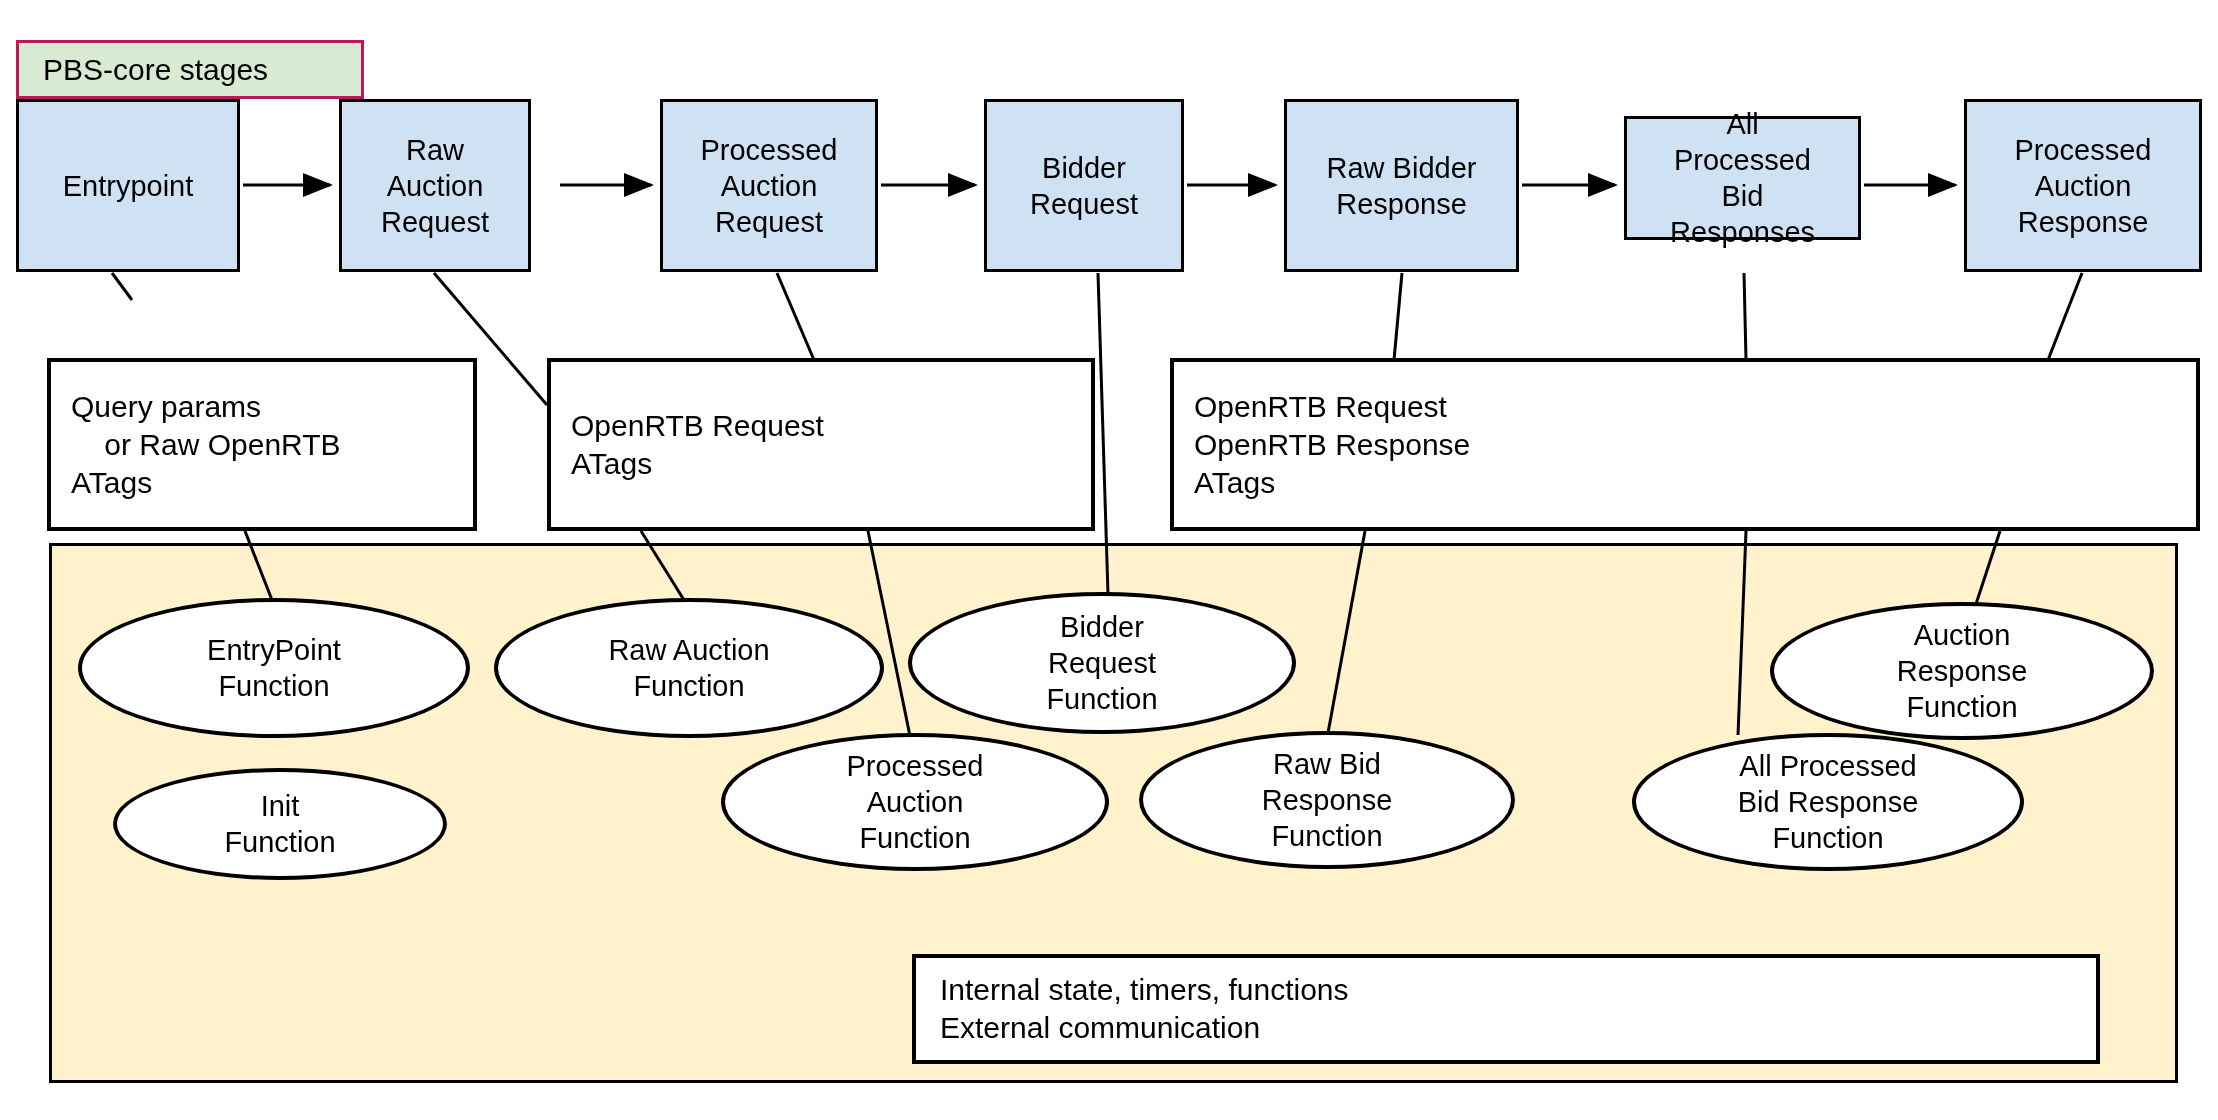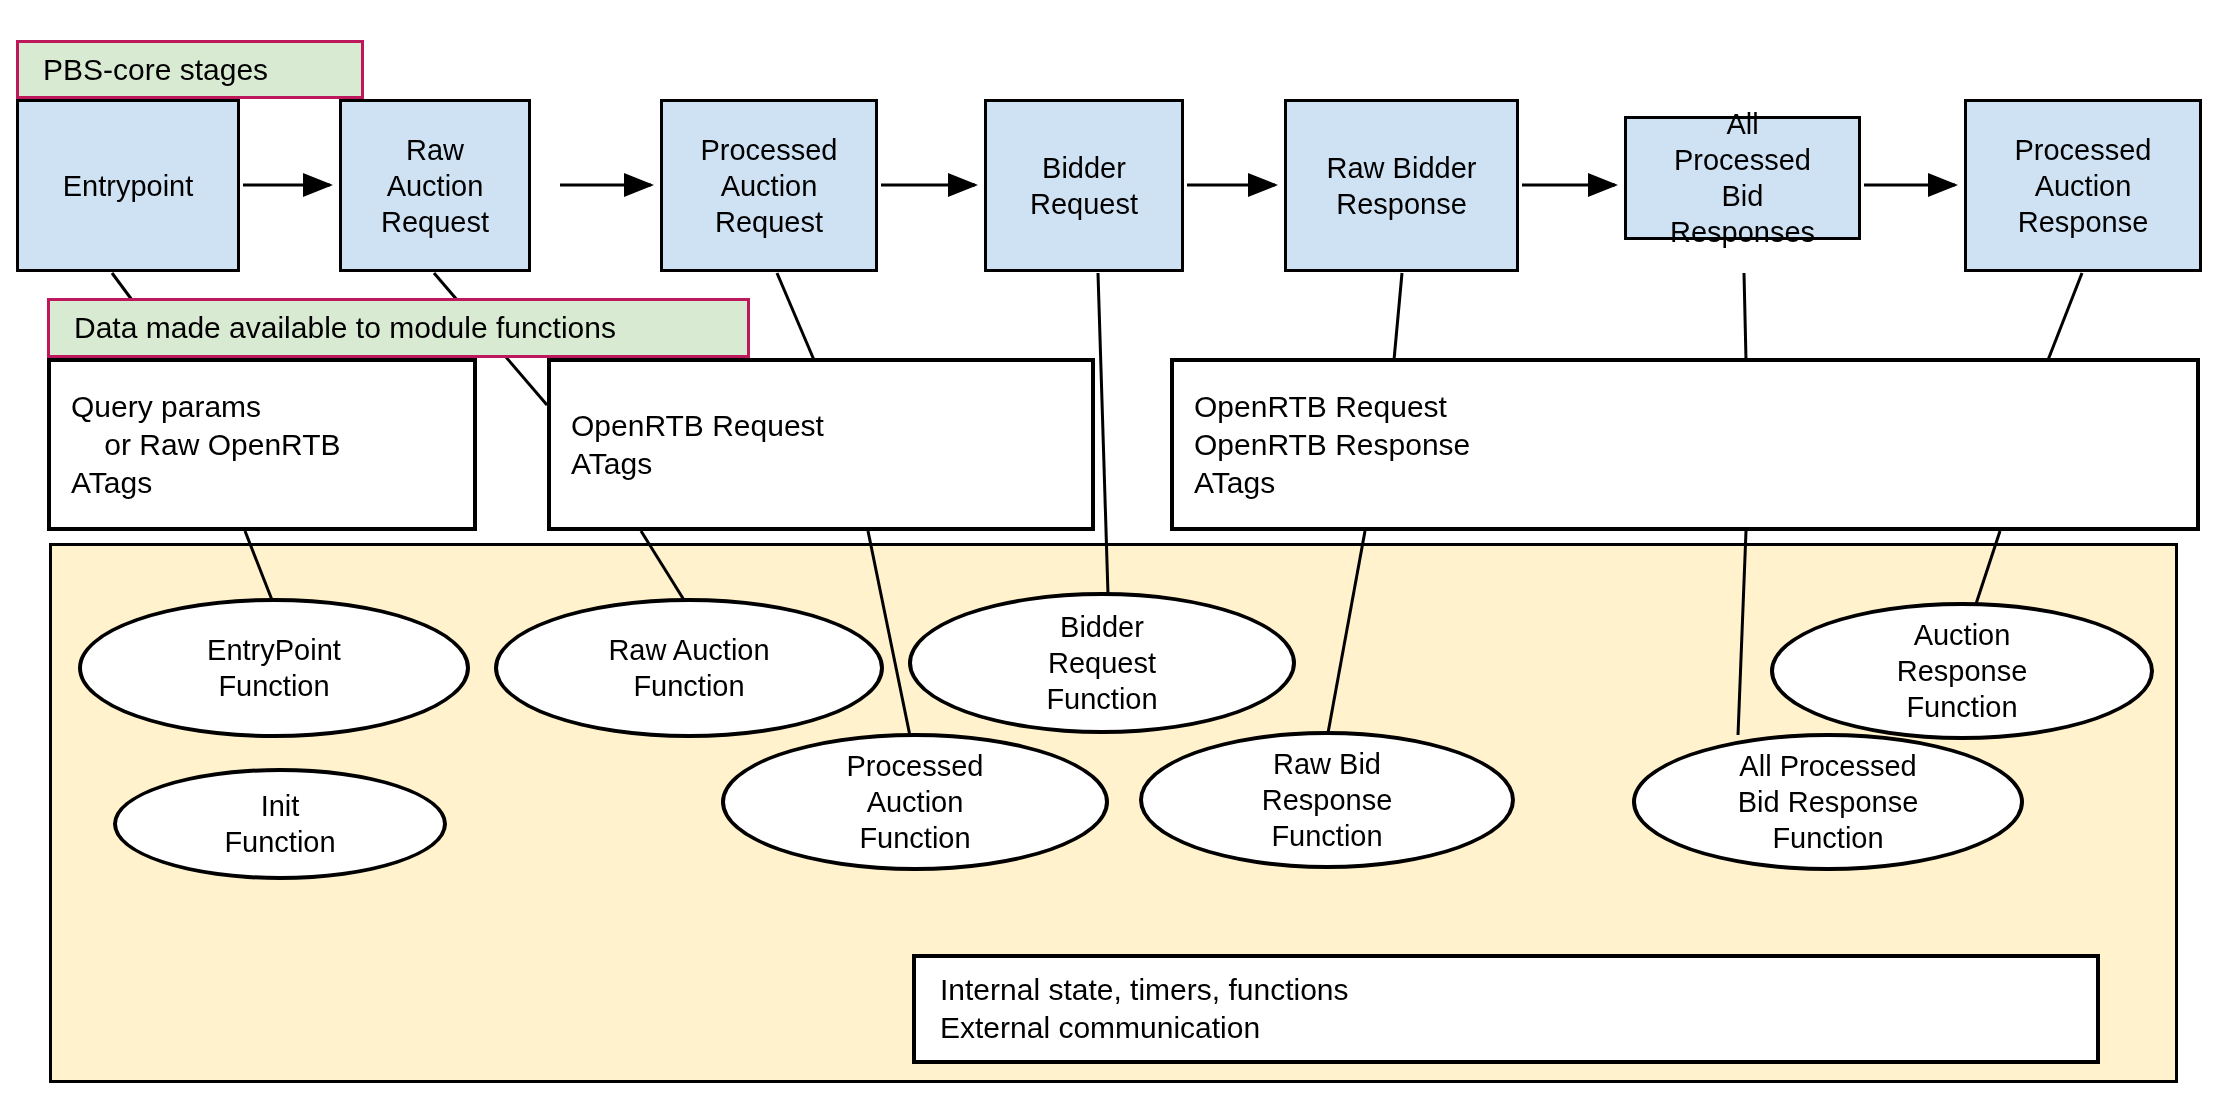--- a/index.html
+++ b/index.html
@@ -108,21 +108,20 @@
   <div class="shape stage" style="left:1284px;top:99px;width:235px;height:173px;">Raw Bidder
 Response</div>
   <div class="shape stage" style="left:1624px;top:107px;width:237px;height:124px;margin-top:9px;">All
 Processed
 Bid
 Responses</div>
   <div class="shape stage" style="left:1964px;top:99px;width:238px;height:173px;">Processed
 Auction
 Response</div>
 
-  <div class="shape glabel" style="left:47px;top:298px;width:703px;height:60px;">Data made available to module functions</div>
 
   <div class="shape dbox" style="left:47px;top:358px;width:430px;height:173px;">Query params
     or Raw OpenRTB
 ATags</div>
   <div class="shape dbox" style="left:547px;top:358px;width:548px;height:173px;">OpenRTB Request
 ATags</div>
   <div class="shape dbox" style="left:1170px;top:358px;width:1030px;height:173px;">OpenRTB Request
 OpenRTB Response
 ATags</div>
 

